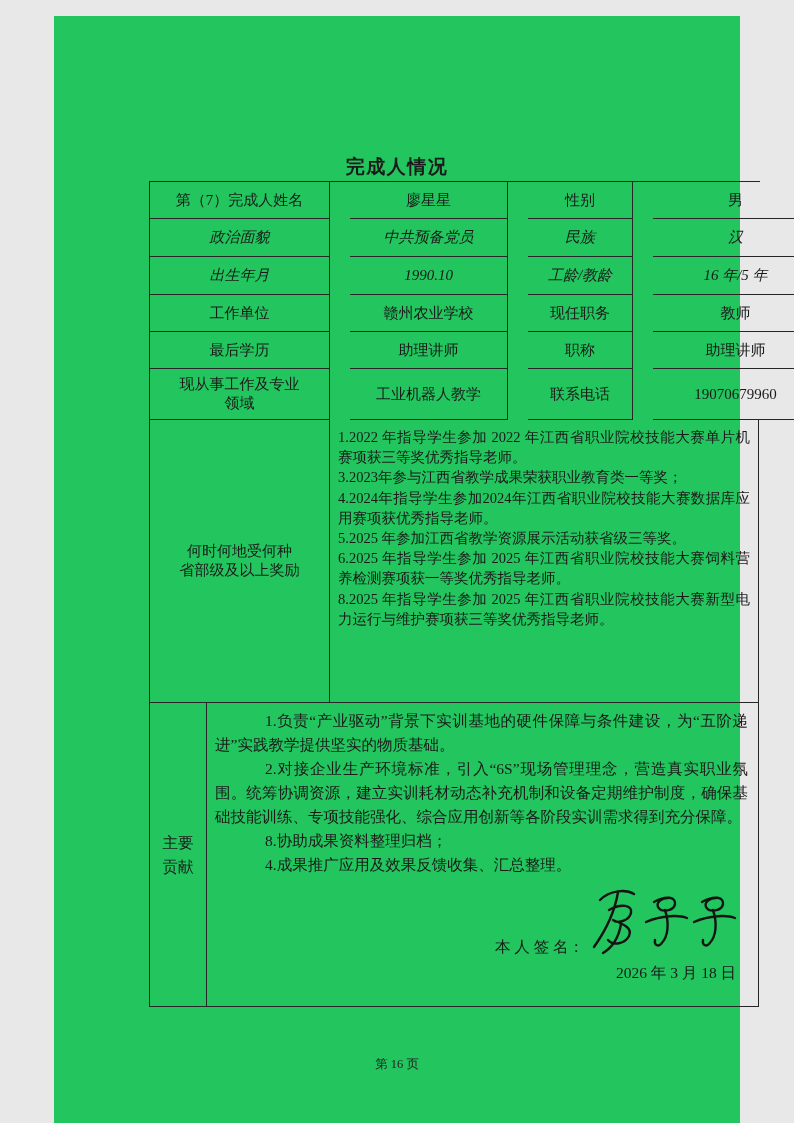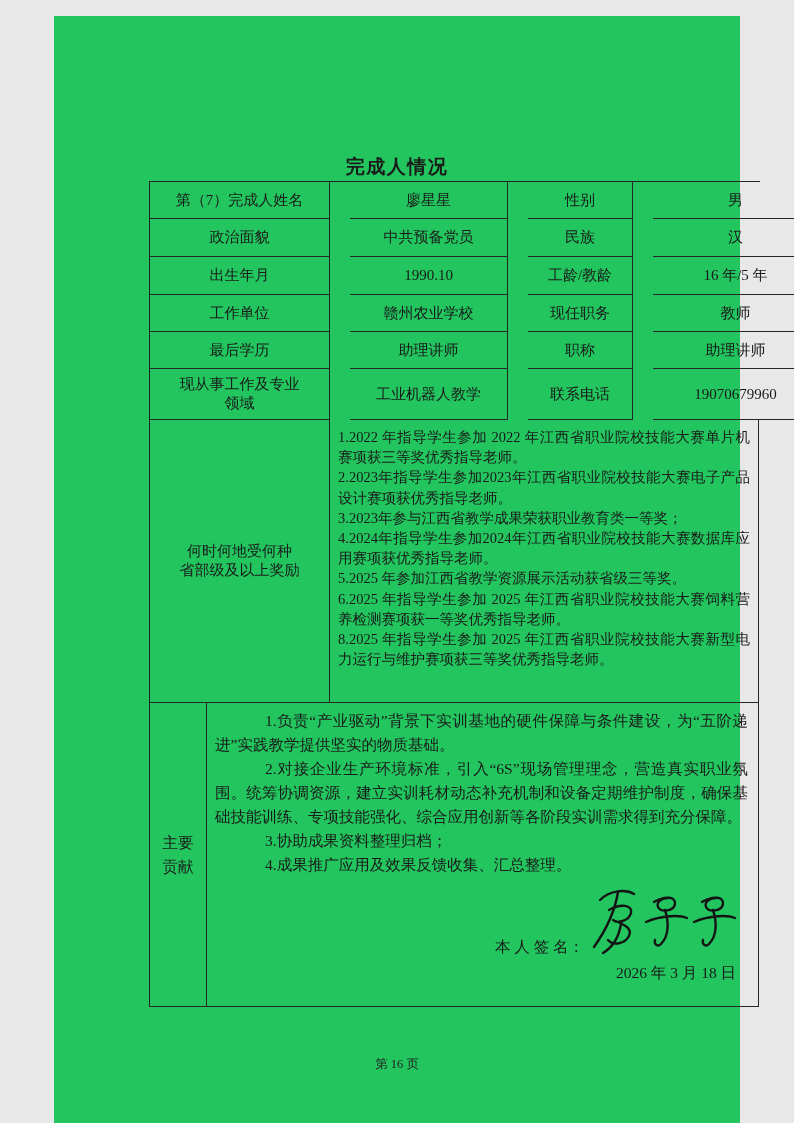--- a/index.html
+++ b/index.html
@@ -18,21 +18,21 @@
     position:absolute; left:95px; top:165px; width:611px;
     border-top:1.5px solid #262626; border-left:1.5px solid #262626;
     font-size:15px;
   }
   .row { display:grid; grid-template-columns:180px 158px 105px 166px;gap:20px; }
   .cell {
     border-right:1.5px solid #262626; border-bottom:1.5px solid #262626;
     display:flex; flex-direction:column; align-items:center; justify-content:center;
     text-align:center; line-height:1.25; padding:2px 4px;
   }
-  .h37 { height:37px; } .h38 { height:38px; } .h51 { height:51px; }
+  .h37 { height:37px; } .h38 { height:38px;font-style:italic; } .h51 { height:51px; }
   .label-narrow { width:130px; }
   .awards-row { display:grid; grid-template-columns:180px 429px; height:283px; }
   .awards-content {
     align-items:stretch; justify-content:flex-start;
     text-align:justify; padding:7px 8px 4px 8px;
     font-size:14.5px; line-height:20.2px;
   }
   .award-item { margin:0; }
   .contrib-row { display:grid; grid-template-columns:57px 552px; height:304px; }
   .contrib-label { font-size:15.5px; line-height:24px; }
@@ -107,38 +107,37 @@
       <div class="cell h51">19070679960</div>
     </div>
 
     <div class="awards-row">
       <div class="cell">
         <div>何时何地受何种</div>
         <div>省部级及以上奖励</div>
       </div>
       <div class="cell awards-content">
         <p class="award-item">1.2022 年指导学生参加 2022 年江西省职业院校技能大赛单片机赛项获三等奖优秀指导老师。</p>
-        <p class="award-item">2.2023年指导学生参加2023年江西省职业院校技能大赛电子产品设计赛项获优秀指导老师。</p>
         <p class="award-item">3.2023年参与江西省教学成果荣获职业教育类一等奖；</p>
         <p class="award-item">4.2024年指导学生参加2024年江西省职业院校技能大赛数据库应用赛项获优秀指导老师。</p>
         <p class="award-item">5.2025 年参加江西省教学资源展示活动获省级三等奖。</p>
         <p class="award-item">6.2025 年指导学生参加 2025 年江西省职业院校技能大赛饲料营养检测赛项获一等奖优秀指导老师。</p>
         <p class="award-item">8.2025 年指导学生参加 2025 年江西省职业院校技能大赛新型电力运行与维护赛项获三等奖优秀指导老师。</p>
       </div>
     </div>
 
     <div class="contrib-row">
       <div class="cell contrib-label">
         <div>主要</div>
         <div>贡献</div>
       </div>
       <div class="cell contrib-content">
         <p>1.负责“产业驱动”背景下实训基地的硬件保障与条件建设，为“五阶递进”实践教学提供坚实的物质基础。</p>
         <p>2.对接企业生产环境标准，引入“6S”现场管理理念，营造真实职业氛围。统筹协调资源，建立实训耗材动态补充机制和设备定期维护制度，确保基础技能训练、专项技能强化、综合应用创新等各阶段实训需求得到充分保障。</p>
-        <p>3.协助成果资料整理归档；</p>
+        <p>8.协助成果资料整理归档；</p>
         <p>4.成果推广应用及效果反馈收集、汇总整理。</p>
 
         <div class="sign-line">
           <span class="sign-label">本 人 签 名：</span>
           <svg class="signature-svg" width="156" height="74" viewBox="0 0 156 74" aria-hidden="true">
             <g fill="none" stroke="#141414" stroke-width="2.4" stroke-linecap="round" stroke-linejoin="round">
 
               <path d="M10,15 C20,5 36,4 44,9"></path>
               <path d="M28,7 C25,26 16,45 4,62"></path>
               <path d="M19,25 C31,18 43,20 41,28 C39,36 27,39 23,35 C33,39 43,43 39,51 C35,59 23,61 18,55"></path>

